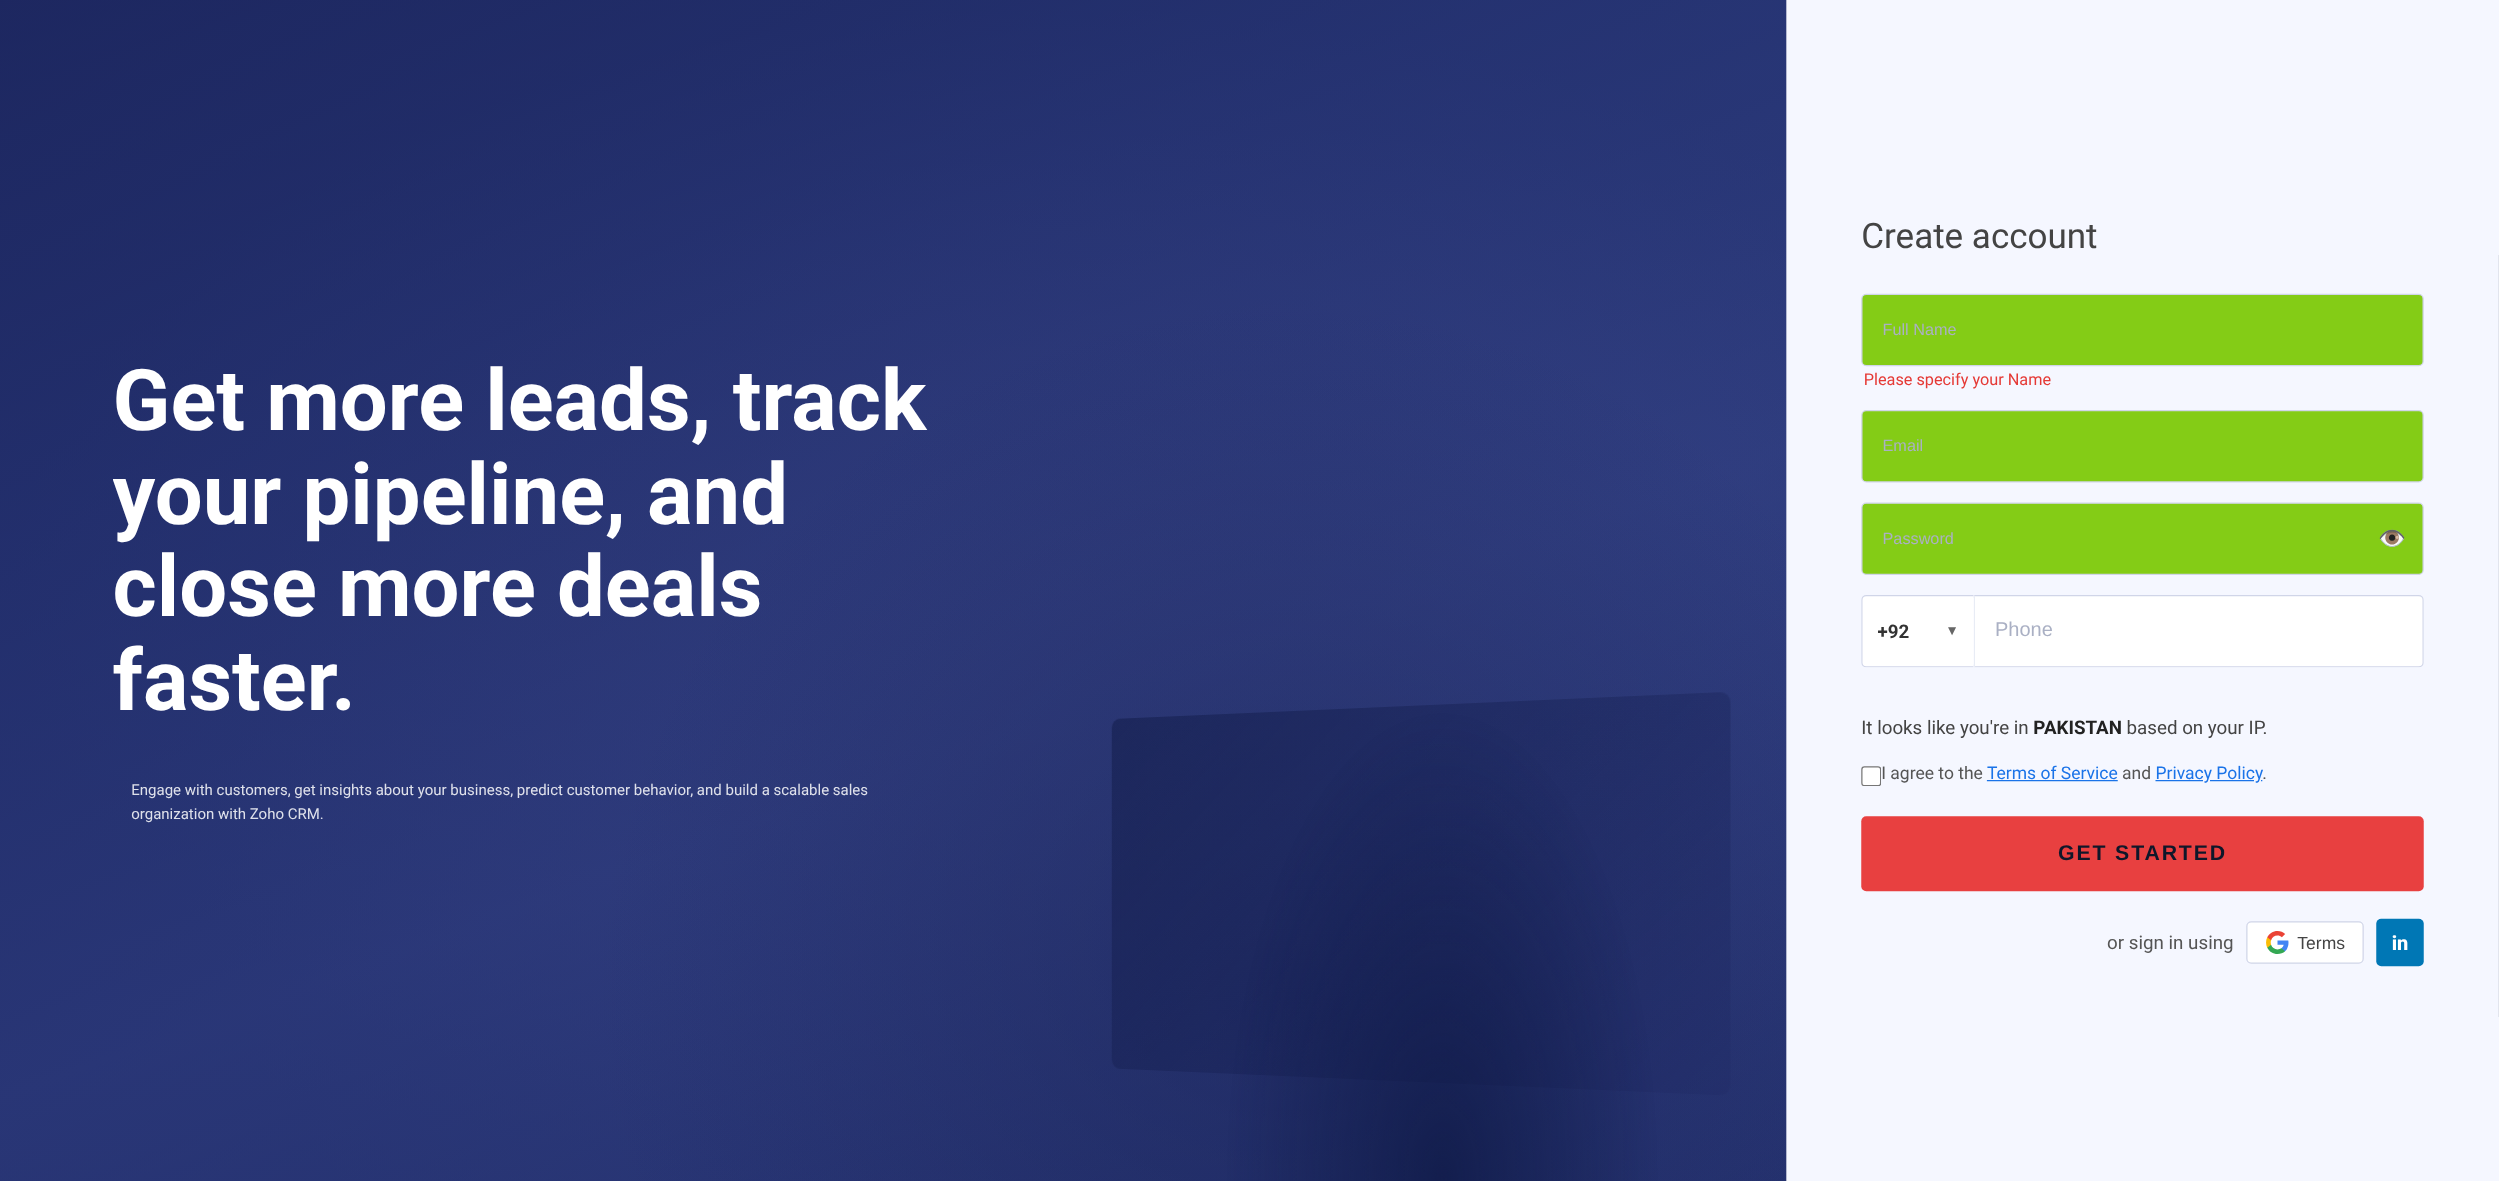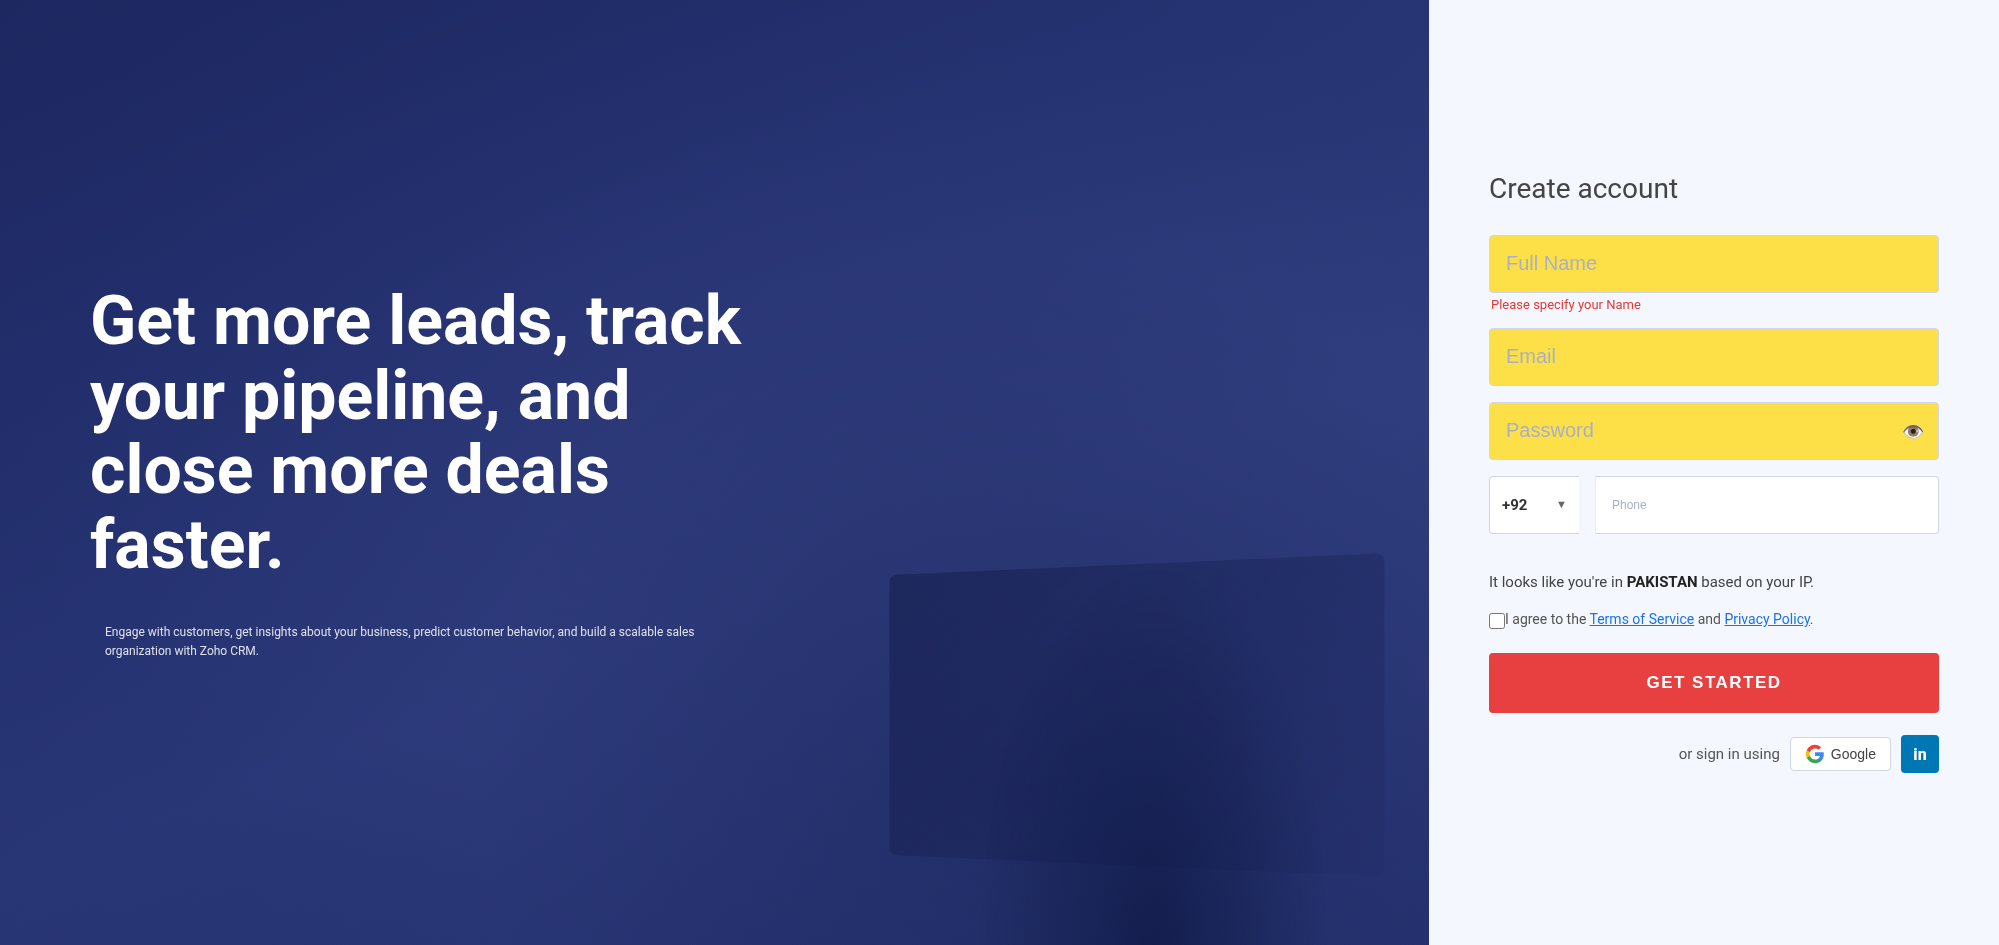--- a/index.html
+++ b/index.html
@@ -96,23 +96,23 @@
       margin-bottom: 16px;
       position: relative;
     }
 
     .form-input {
       width: 100%;
       height: 58px;
       border: 1px solid #d0d5e8;
       border-radius: 4px;
       padding: 0 16px;
-      font-size: 20px;
+      font-size: 13px;
       color: #333;
-      background: #fde047;
+      background: #84cc16;
       outline: none;
     }
 
     .form-input::placeholder {
       color: #aab0c4;
     }
 
     .error-text {
       color: #e53935;
       font-size: 13px;
@@ -163,25 +163,24 @@
       color: #666;
     }
 
     .phone-input {
       flex: 1;
       height: 58px;
       border: 1px solid #d0d5e8;
       border-left: 1px solid #e8ecf5;
       border-radius: 0 4px 4px 0;
       padding: 0 16px;
-      font-size: 12px;
+      font-size: 16px;
       color: #333;
       background: #fff;
       outline: none;
-      margin-left: 16px;
     }
 
     .phone-input::placeholder {
       color: #aab0c4;
     }
 
     .location-info {
       margin-top: 20px;
       margin-bottom: 16px;
       font-size: 15px;
@@ -213,21 +212,21 @@
 
     .terms-row a {
       color: #1a73e8;
       text-decoration: underline;
     }
 
     .get-started-btn {
       width: 100%;
       height: 60px;
       background: #e84040;
-      color: #ffffff;
+      color: #0f172a;
       font-size: 17px;
       font-weight: 700;
       letter-spacing: 1.5px;
       border: none;
       border-radius: 4px;
       cursor: pointer;
       text-transform: uppercase;
     }
 
     .signin-row {
@@ -344,19 +343,19 @@
   <div class="signin-row">
     <span class="signin-label">or sign in using</span>
     <button class="google-btn">
 
       <svg class="google-icon" viewBox="0 0 24 24">
         <path fill="#4285F4" d="M22.56 12.25c0-.78-.07-1.53-.2-2.25H12v4.26h5.92c-.26 1.37-1.04 2.53-2.21 3.31v2.77h3.57c2.08-1.92 3.28-4.74 3.28-8.09z"></path>
         <path fill="#34A853" d="M12 23c2.97 0 5.46-.98 7.28-2.66l-3.57-2.77c-.98.66-2.23 1.06-3.71 1.06-2.86 0-5.29-1.93-6.16-4.53H2.18v2.84C3.99 20.53 7.7 23 12 23z"></path>
         <path fill="#FBBC05" d="M5.84 14.09c-.22-.66-.35-1.36-.35-2.09s.13-1.43.35-2.09V7.07H2.18C1.43 8.55 1 10.22 1 12s.43 3.45 1.18 4.93l3.66-2.84z"></path>
         <path fill="#EA4335" d="M12 5.38c1.62 0 3.06.56 4.21 1.64l3.15-3.15C17.45 2.09 14.97 1 12 1 7.7 1 3.99 3.47 2.18 7.07l3.66 2.84c.87-2.6 3.3-4.53 6.16-4.53z"></path>
       </svg>
-      <span>Google</span>
+      <span>Terms</span>
     </button>
     <div class="linkedin-btn">
       <span style="font-size:16px;font-weight:800;">in</span>
     </div>
   </div>
 </div>
 
 </body></html>

